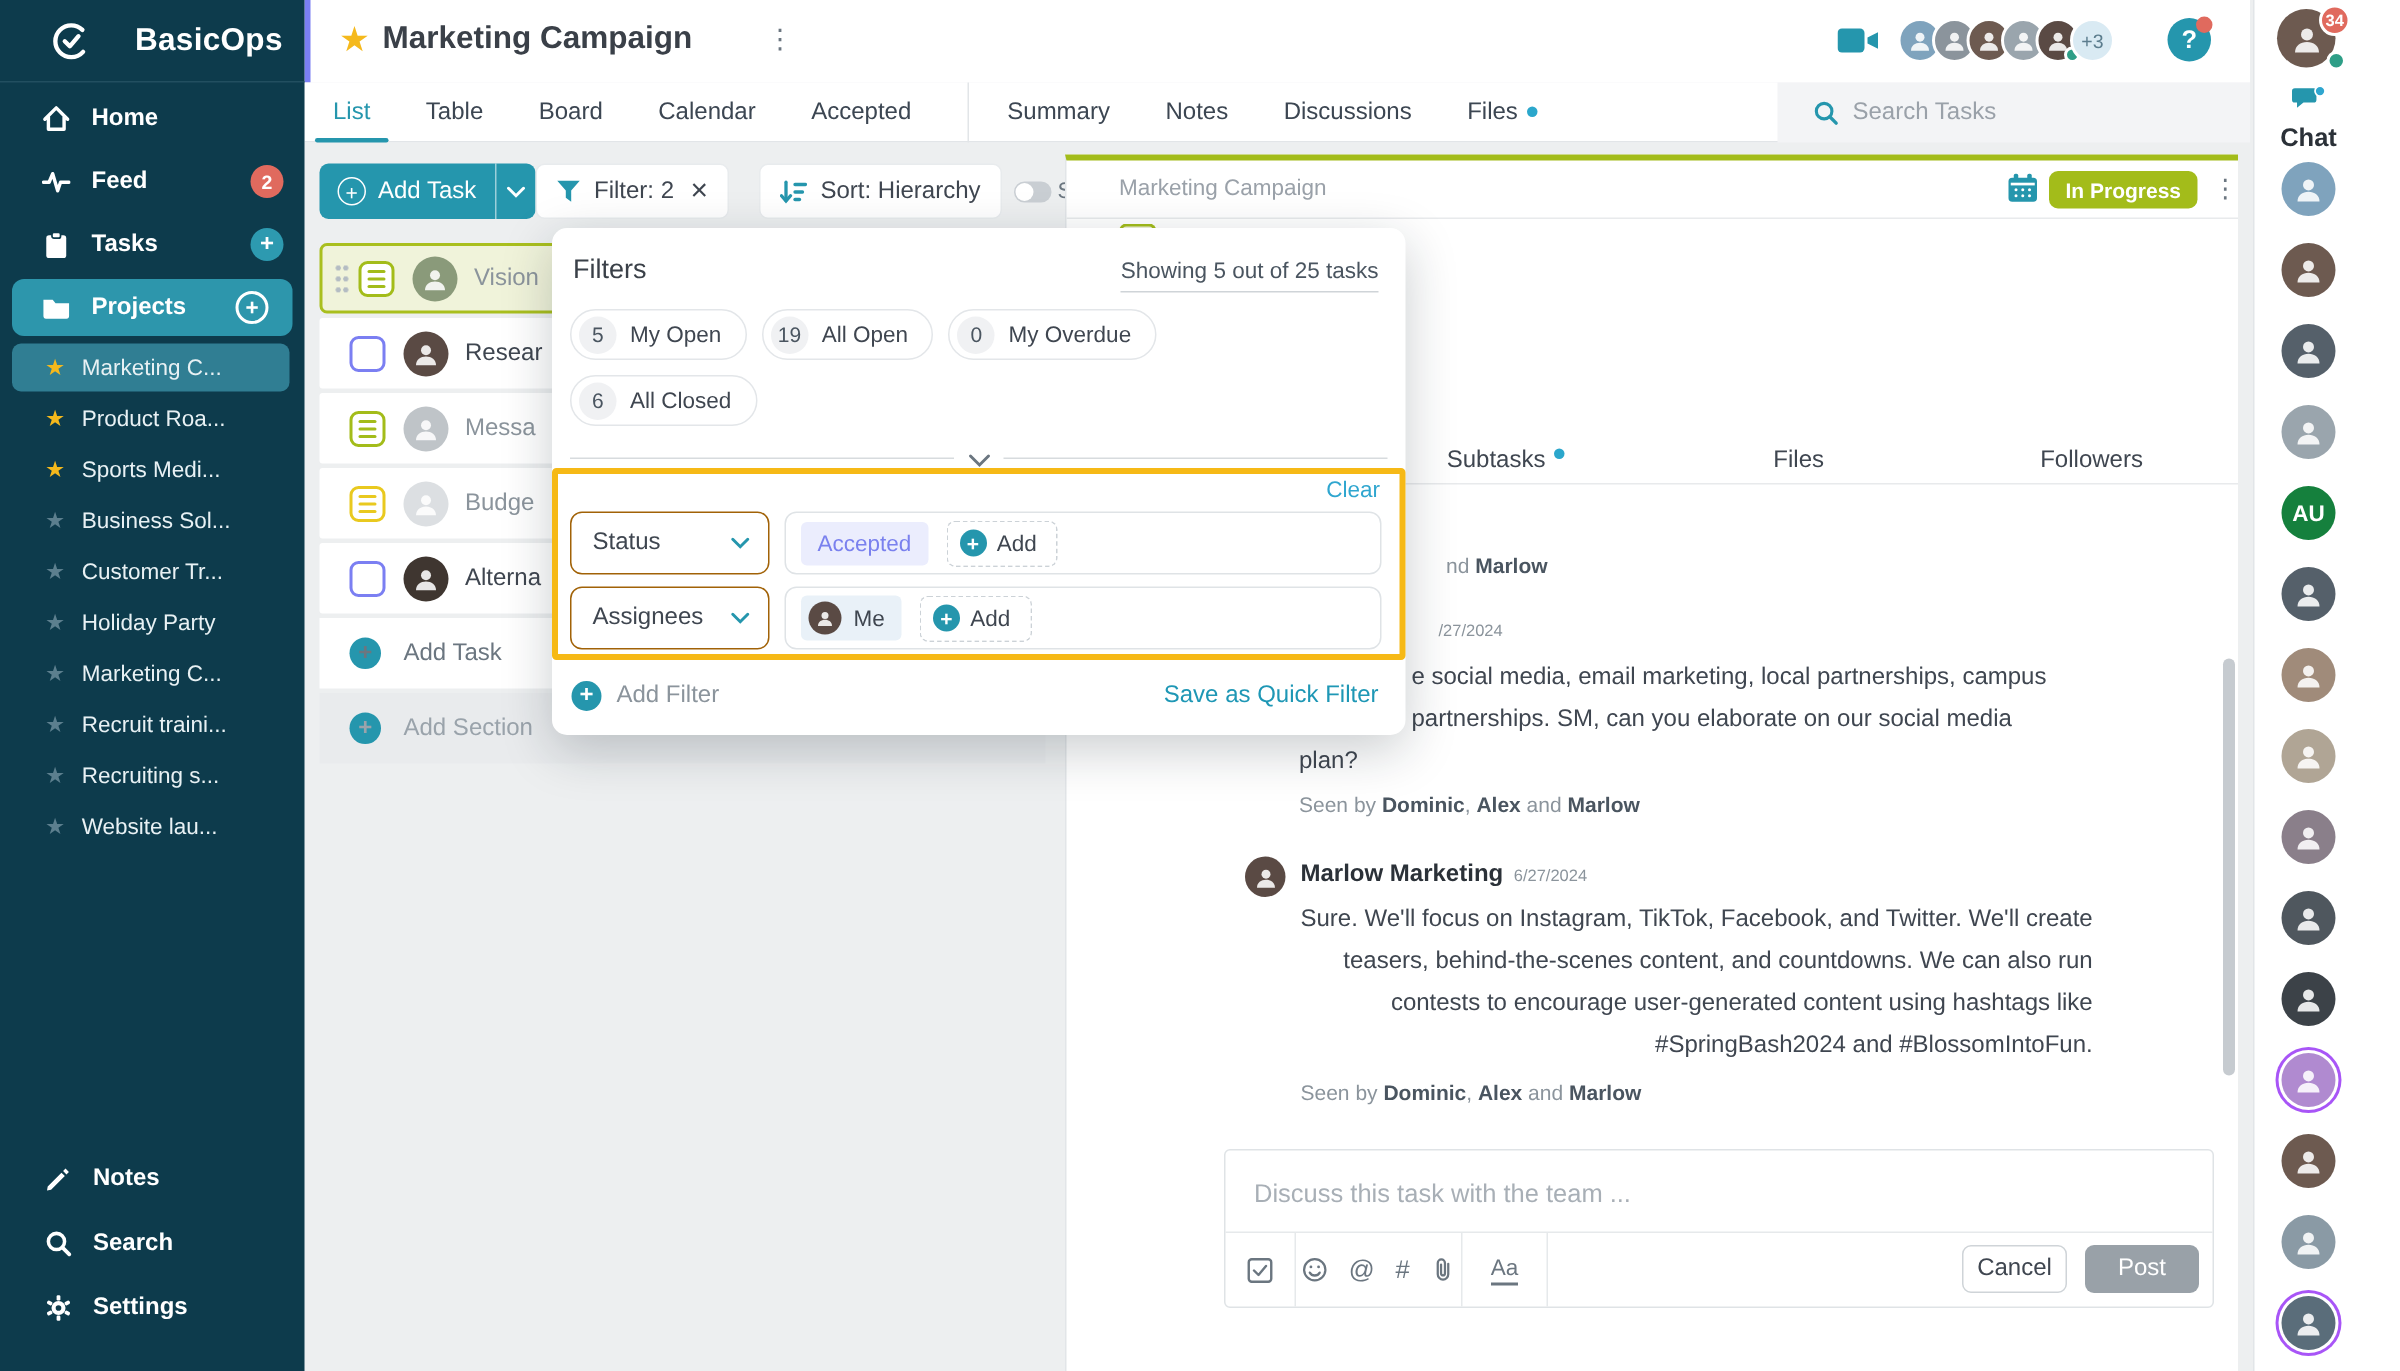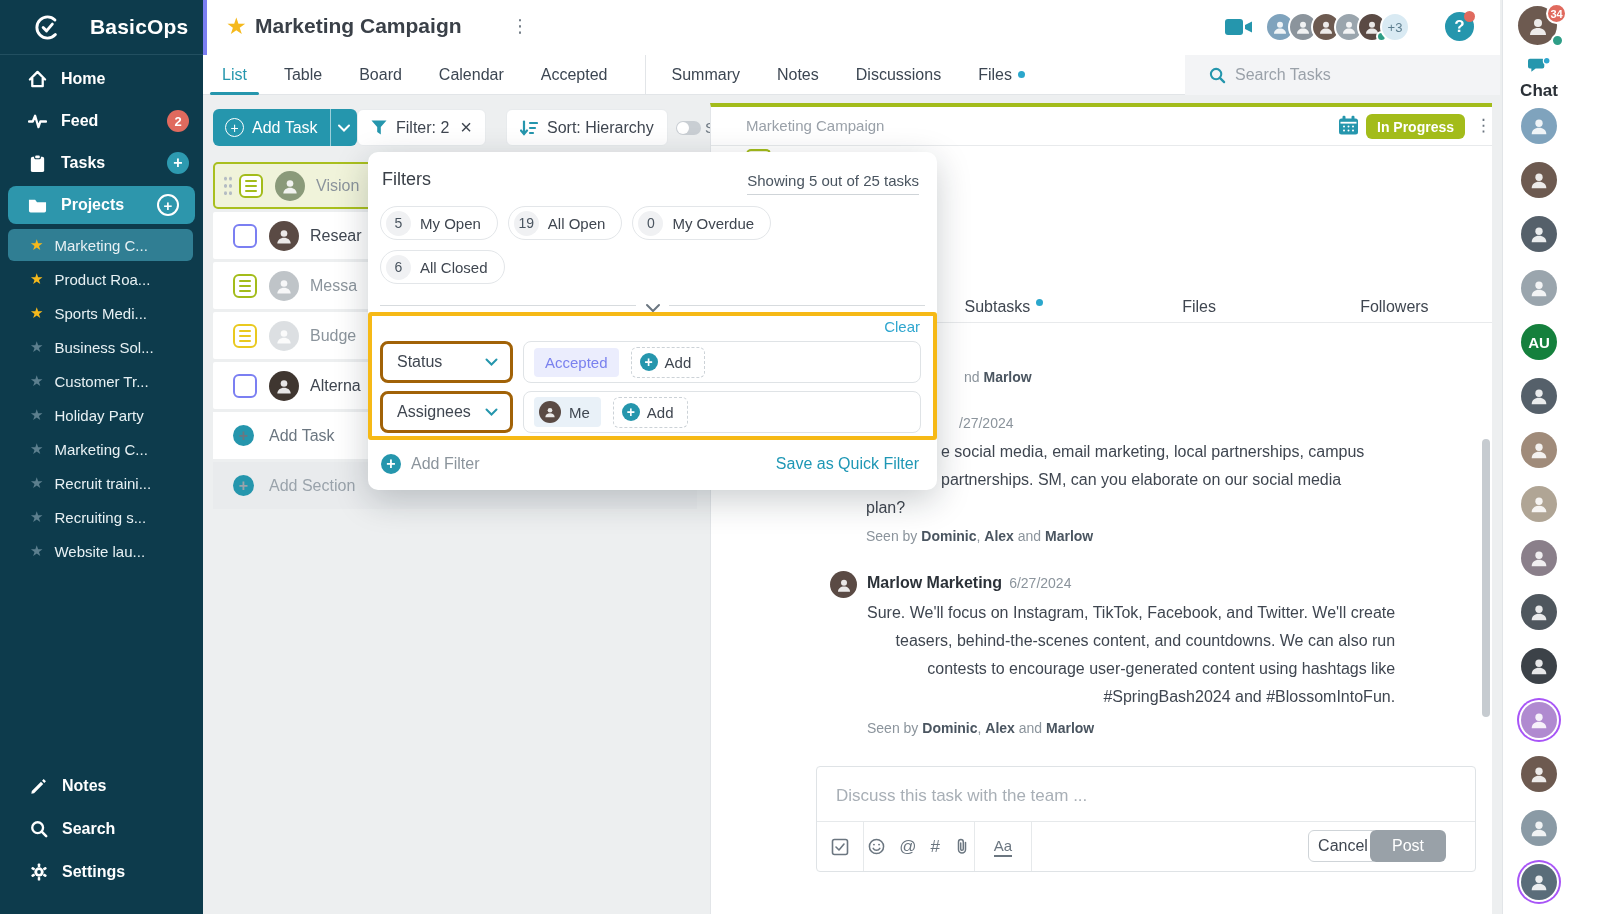--- a/index.html
+++ b/index.html
@@ -97,51 +97,51 @@
   .green-peek { position:absolute; left:35px; top:42px; width:25px; height:9px; border:2px solid #a3bc1a; border-bottom:none; border-radius:5px 5px 0 0; background:#f0f3da; }
   .panel-tabs { position:absolute; left:0; top:184px; width:100%; height:32px; display:flex; border-bottom:1px solid #e8eaec; }
   .ptab { flex:1 1 0; display:flex; align-items:center; justify-content:center; font-size:16px; color:#3f4650; cursor:pointer; }
   .ptab .fdot { width:7px; height:7px; border-radius:50%; background:#2ba7cc; margin-left:6px; margin-top:-8px; }
   
   .frag { position:absolute; font-size:16px; color:#3f4650; white-space:nowrap; }
   .seen { font-size:14px; color:#8b949c; } .seen b { color:#4a5560; font-weight:bold; }
   .msg-ava { position:absolute; width:27px; height:27px; border-radius:50%; display:flex; align-items:center; justify-content:center; overflow:hidden; }
   .msg-ava svg { width:18px; height:18px; }
   .msg-name { font-size:16px; font-weight:bold; color:#2b3138; }
-  .msg-date { font-size:14px; color:#8b949c; margin-left:7px; font-weight:normal; }
+  .msg-date { font-size:11px; color:#8b949c; margin-left:7px; font-weight:normal; }
   .msg-body { position:absolute; font-size:16px; color:#3f4650; line-height:28px;text-align:right; }
   .vscroll { position:absolute; left:771px; top:332px; width:8px; height:278px; border-radius:4px; background:#c6cbd0; }
   
   .composer { position:absolute; left:105px; top:659px; width:660px; height:106px; border:1px solid #dfe3e6; border-radius:4px; background:#fff; }
   .composer .ph { position:absolute; left:19px; top:19px; font-size:17px; color:#a8afb6; }
   .composer .ctools { position:absolute; left:0; bottom:0; width:100%; height:50px; border-top:1px solid #e6e9eb; display:flex; align-items:center; }
   .ct-cell { display:flex; align-items:center; justify-content:center; height:100%; }
   .ct-div { width:1px; height:100%; background:#e6e9eb; }
   .ct-icon { color:#6b7680; display:flex; align-items:center; justify-content:center; cursor:pointer; }
   .ct-glyph { font-size:17px; color:#6b7680; cursor:pointer; }
   .aa { font-size:15px; color:#6b7680; border-bottom:2px solid #6b7680; padding-bottom:1px; cursor:pointer; }
   .cancel-btn { position:absolute; right:97px; bottom:9px; width:70px; height:32px; background:#fff; border:1px solid #cfd4d8; border-radius:6px; font-size:16px; color:#3f4650; display:flex; align-items:center; justify-content:center; cursor:pointer; }
-  .post-btn { position:absolute; right:29px; bottom:9px; width:76px; height:32px; background:#99a1a8; border-radius:6px; font-size:16px; color:#fff; display:flex; align-items:center; justify-content:center; cursor:pointer; }
+  .post-btn { position:absolute; right:9px; bottom:9px; width:76px; height:32px; background:#99a1a8; border-radius:6px; font-size:16px; color:#fff; display:flex; align-items:center; justify-content:center; cursor:pointer; }
   
   .popup { position:absolute; left:368px; top:152px; width:569px; height:338px; background:#fff; border-radius:10px; box-shadow:0 10px 34px rgba(20,30,40,.22); z-index:30; }
   .popup-title { position:absolute; left:14px; top:17px; font-size:18px; color:#3a4048; }
   .showing { position:absolute; right:18px; top:20px; font-size:15px; color:#4a5560; border-bottom:1px solid #cfd4d8; padding-bottom:5px; }
   .pills { position:absolute; left:12px; top:54px; width:440px; display:flex; flex-wrap:wrap; gap:10px; }
   .pill { height:34px; border:1px solid #e3e6e9; border-radius:17px; background:#fff; display:flex; align-items:center; padding:0 16px 0 5px; cursor:pointer; }
   .pill .cnt { width:25px; height:25px; border-radius:50%; background:#f0f1f3; font-size:14px; color:#4a5560; display:flex; align-items:center; justify-content:center; margin-right:9px; }
   .pill .plabel { font-size:15px; color:#3f4650; }
   .pop-divider { position:absolute; left:12px; right:12px; top:147px; height:14px; }
   .pop-divider::before, .pop-divider::after { content:""; position:absolute; top:6px; height:1px; background:#d7dbde; }
   .pop-divider::before { left:0; width:256px; } .pop-divider::after { right:0; width:256px; }
   .pop-divider .chev { position:absolute; left:50%; margin-left:-8px; top:0; color:#6b7680; cursor:pointer; }
   .gold-box { position:absolute; left:0; right:0; top:160px; height:128px; border:4px solid #f6b916; border-radius:3px; }
   .clear-link { position:absolute; right:17px; top:166px; font-size:15px; color:#2fa6cf; cursor:pointer; }
   .frow { position:absolute; left:12px; height:42px; display:flex; }
   .frow.r1 { top:189px; } .frow.r2 { top:239px; }
-  .fdrop { width:133px; height:42px; border:3px solid #a16207; border-radius:8px; display:flex; align-items:center; justify-content:space-between; padding:0 12px 0 14px; font-size:16px; color:#3f4650; background:#fff; cursor:pointer; }
+  .fdrop { width:133px; height:42px; border:1px solid #a16207; border-radius:8px; display:flex; align-items:center; justify-content:space-between; padding:0 12px 0 14px; font-size:16px; color:#3f4650; background:#fff; cursor:pointer; }
   .fdrop .chev { color:#2596ad; display:flex; }
   .fvals { width:398px; height:42px; border:1px solid #dfe3e6; border-radius:8px; margin-left:10px; display:flex; align-items:center; padding-left:10px; background:#fff; }
   .chip-status { background:#ebedfd; color:#7a81ee; font-size:15px; padding:6px 11px; border-radius:4px; }
   .chip-me { background:#e9f1f8; font-size:15px; color:#3f4650; padding:4px 11px 4px 5px; border-radius:4px; display:flex; align-items:center; }
   .chip-me .mini-ava { width:22px; height:22px; border-radius:50%; margin-right:8px; display:flex; align-items:center; justify-content:center; overflow:hidden; }
   .chip-me .mini-ava svg { width:14px; height:14px; }
   .add-mini { margin-left:12px; height:31px; border:1px dashed #ccd2d7; border-radius:6px; display:flex; align-items:center; padding:0 13px 0 8px; font-size:15px; color:#3f4650; cursor:pointer; background:#fff; }
   .add-mini .fplus { width:18px; height:18px; font-size:14px; margin-right:7px; }
   .add-filter { position:absolute; left:13px; bottom:16px; display:flex; align-items:center; font-size:16px; color:#8b949c; cursor:pointer; }
   .add-filter .fplus { width:20px; height:20px; margin-right:10px; }

